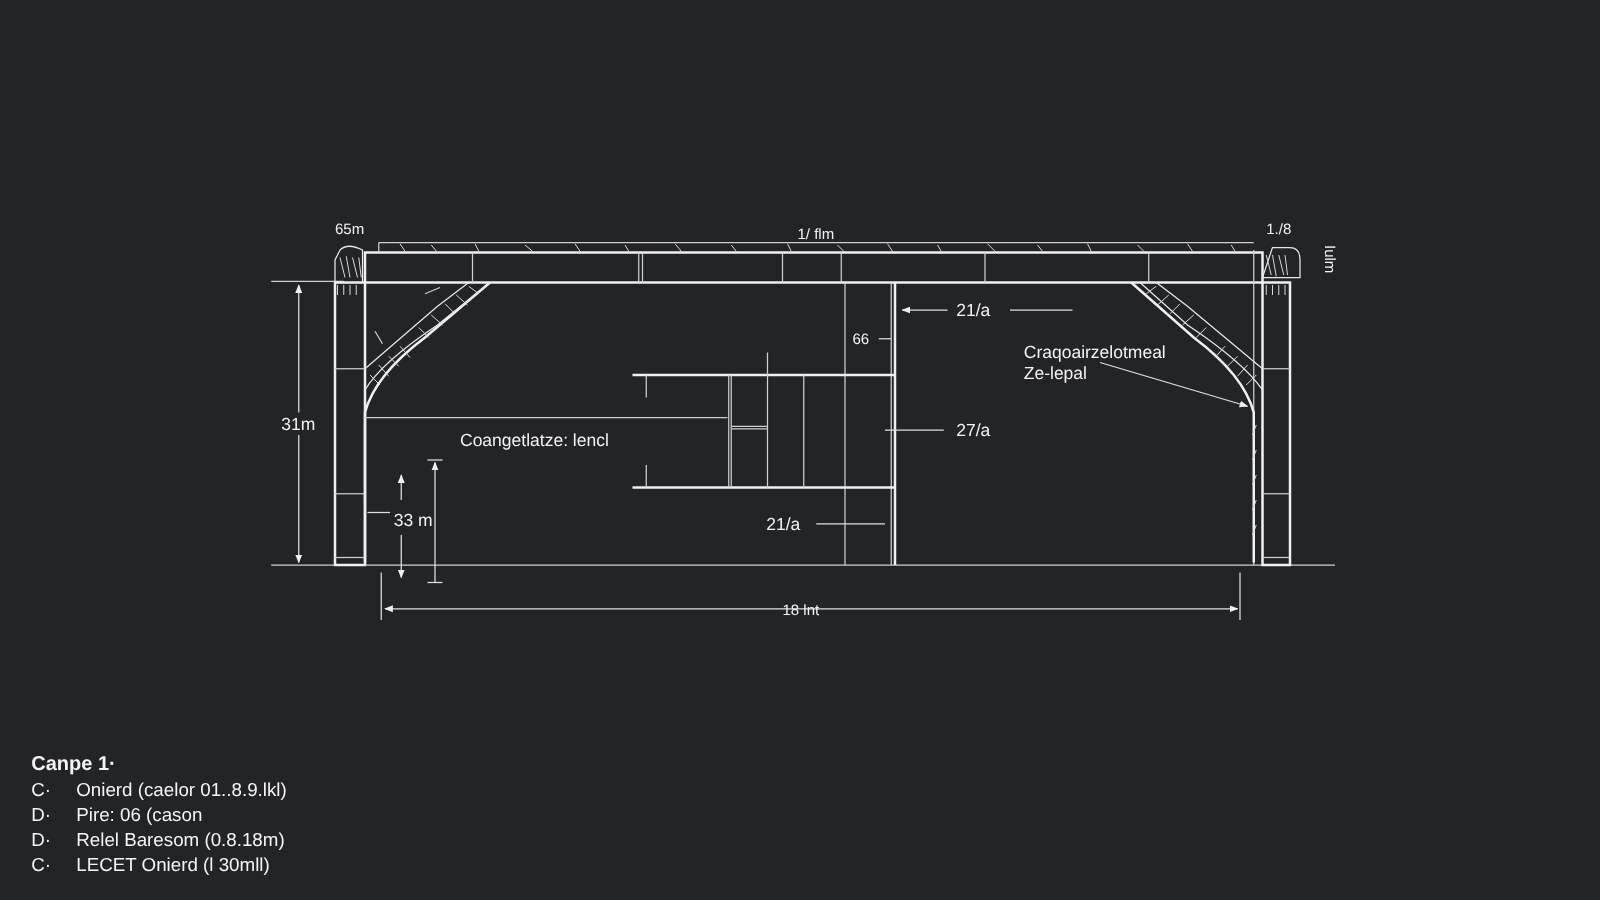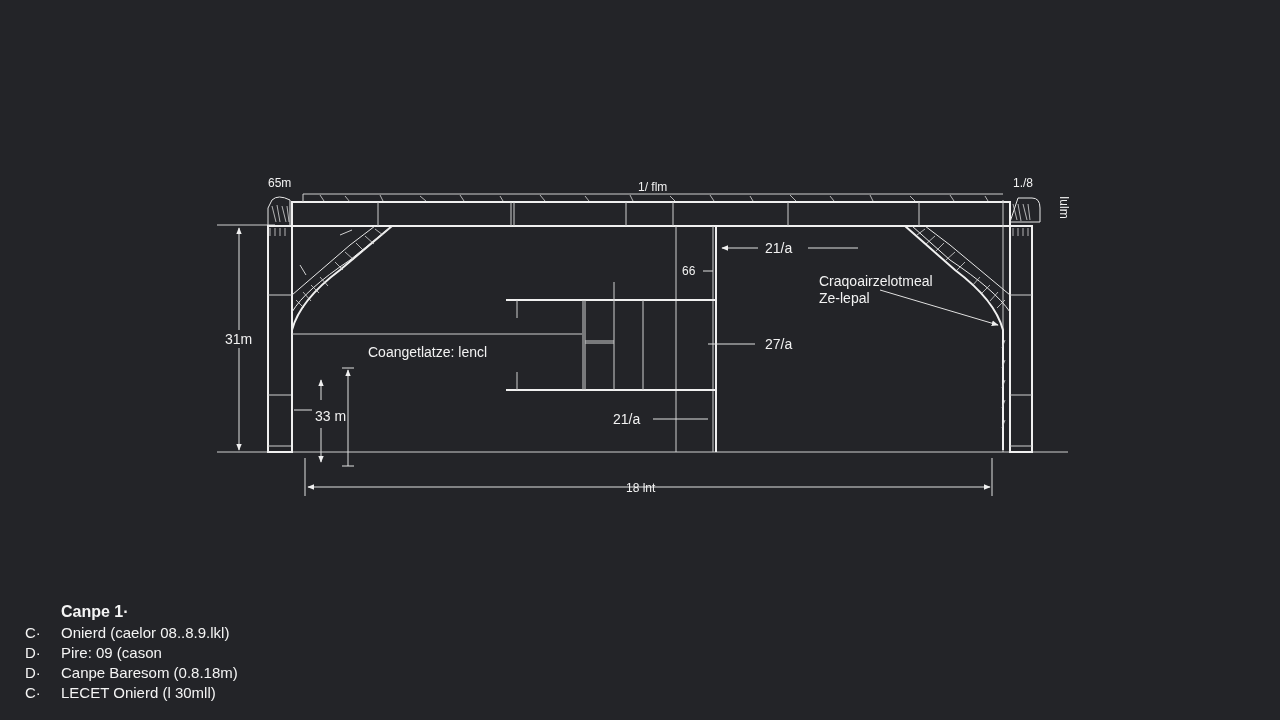--- a/index.html
+++ b/index.html
@@ -16,21 +16,21 @@
   .thick { stroke: #f0f0f0; stroke-width: 2; fill: none; }
   .hatch { stroke: #d8d8d8; stroke-width: 0.8; fill: none; }
   .dim { stroke: #e0e0e0; stroke-width: 1; fill: none; }
   .arrow { fill: #f0f0f0; }
   .lbl { fill: #f2f2f2; font-family: "Liberation Sans", sans-serif; font-size: 14px; }
   .lbl-sm { fill: #f2f2f2; font-family: "Liberation Sans", sans-serif; font-size: 12px; }
   .legend {
     position: absolute; left: 25px; top: 602px;
     font-size: 15px; line-height: 20px; color: #f4f4f4;
   }
-  .legend-title { font-weight: bold; font-size: 16px; margin-bottom: 1px; margin-left: 36px; }
+  .legend-title { font-weight: bold; font-size: 16px; margin-bottom: 1px; }
   .legend-row { display: flex; }
   .legend-key { width: 36px; }
 </style>
 </head>
 <body>
 
 <svg id="drawing" viewBox="0 0 1280 720" xmlns="http://www.w3.org/2000/svg">
   <defs>
     <marker id="ah" viewBox="0 0 10 10" refX="9" refY="5" markerWidth="7" markerHeight="7" orient="auto-start-reverse">
       <path d="M0,1 L10,5 L0,9 z" class="arrow"></path>
@@ -157,27 +157,27 @@
     <text class="lbl" x="819" y="286">Craqoairzelotmeal</text>
     <text class="lbl" x="819" y="303">Ze-lepal</text>
     <line class="dim" x1="880" y1="290" x2="998" y2="325" marker-end="url(#ah)"></line>
   </g>
 </svg>
 
 <div class="legend">
   <div class="legend-title">Canpe 1·</div>
   <div class="legend-row">
     <span class="legend-key">C·</span>
-    <span>Onierd (caelor 08..8.9.lkl)</span>
+    <span>Onierd (caelor 01..8.9.lkl)</span>
   </div>
   <div class="legend-row">
     <span class="legend-key">D·</span>
-    <span>Pire: 09 (cason</span>
+    <span>Pire: 06 (cason</span>
   </div>
   <div class="legend-row">
     <span class="legend-key">D·</span>
-    <span>Canpe Baresom (0.8.18m)</span>
+    <span>Relel Baresom (0.8.18m)</span>
   </div>
   <div class="legend-row">
     <span class="legend-key">C·</span>
     <span>LECET Onierd (l 30mll)</span>
   </div>
 </div>
 
 </body></html>

